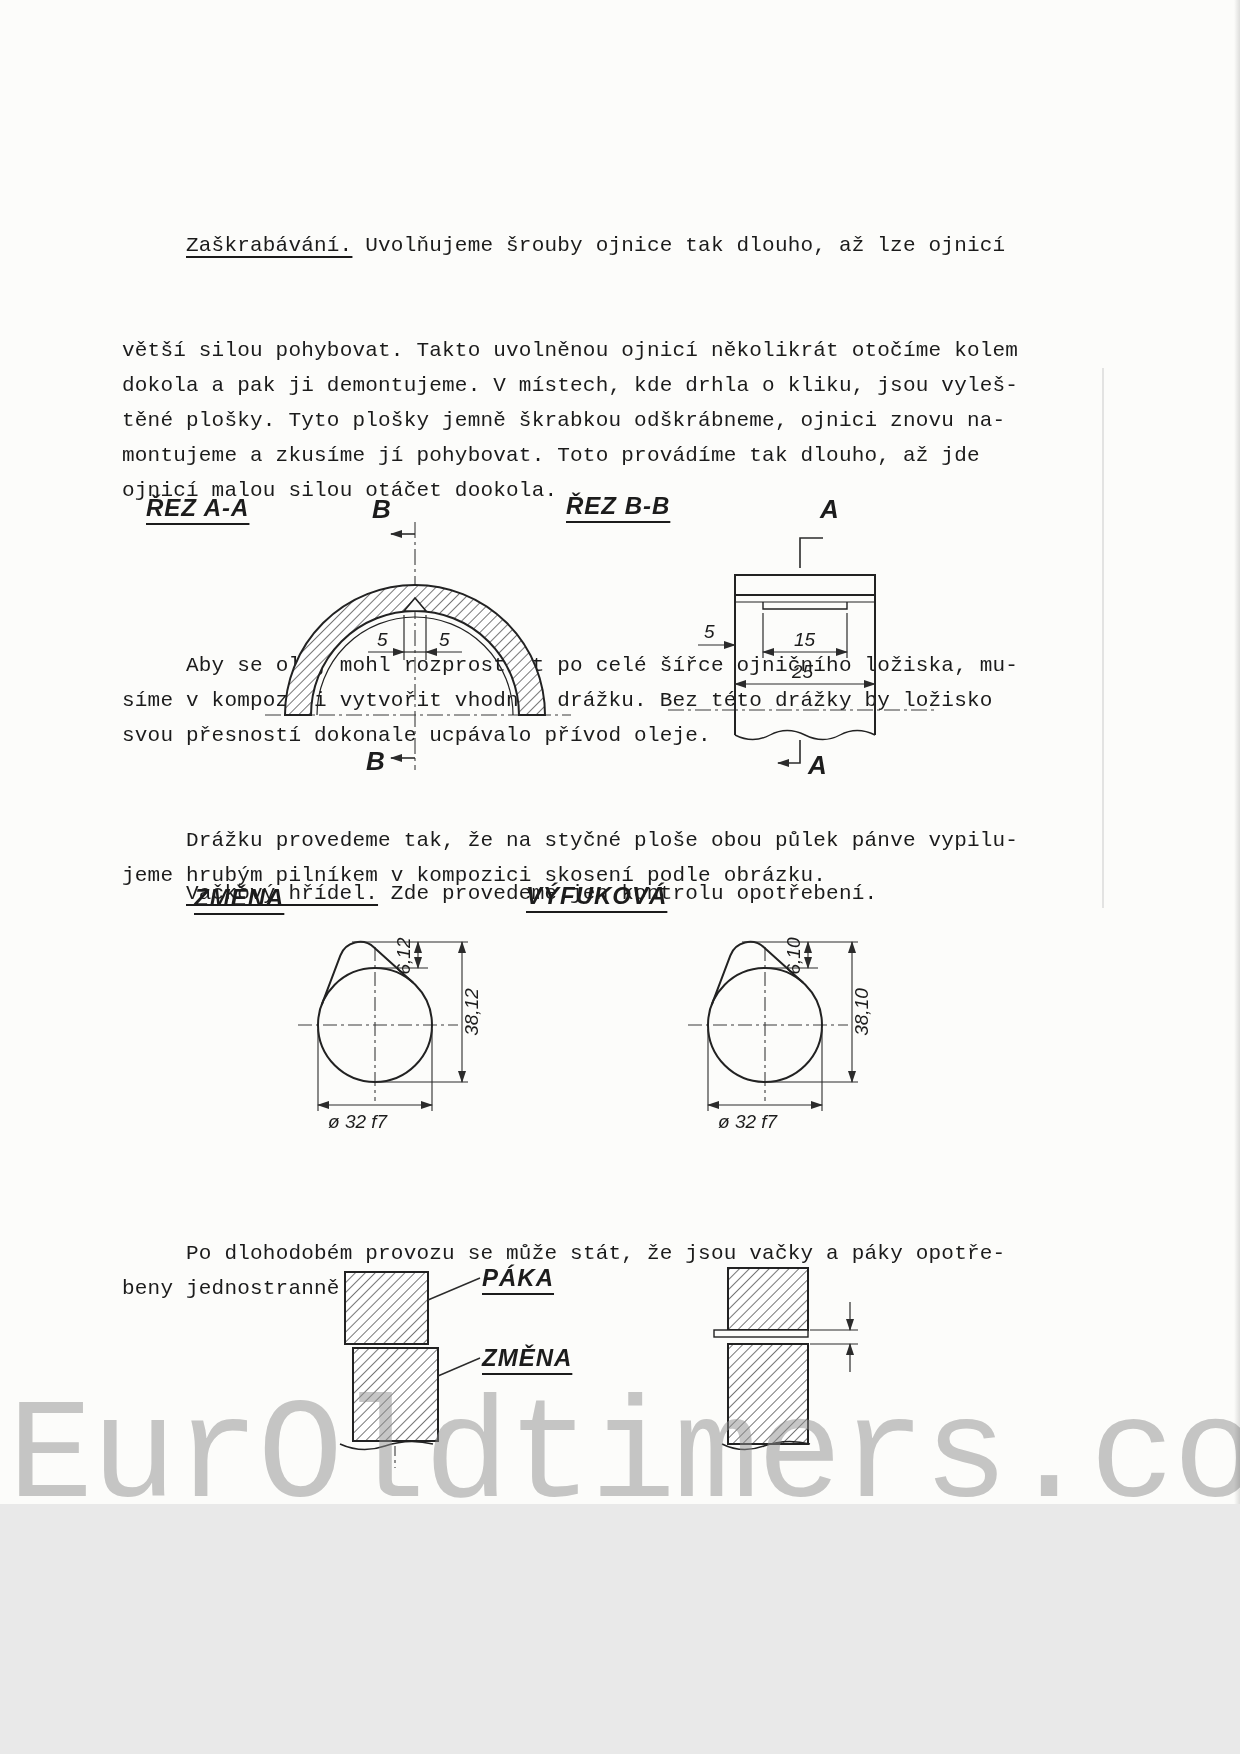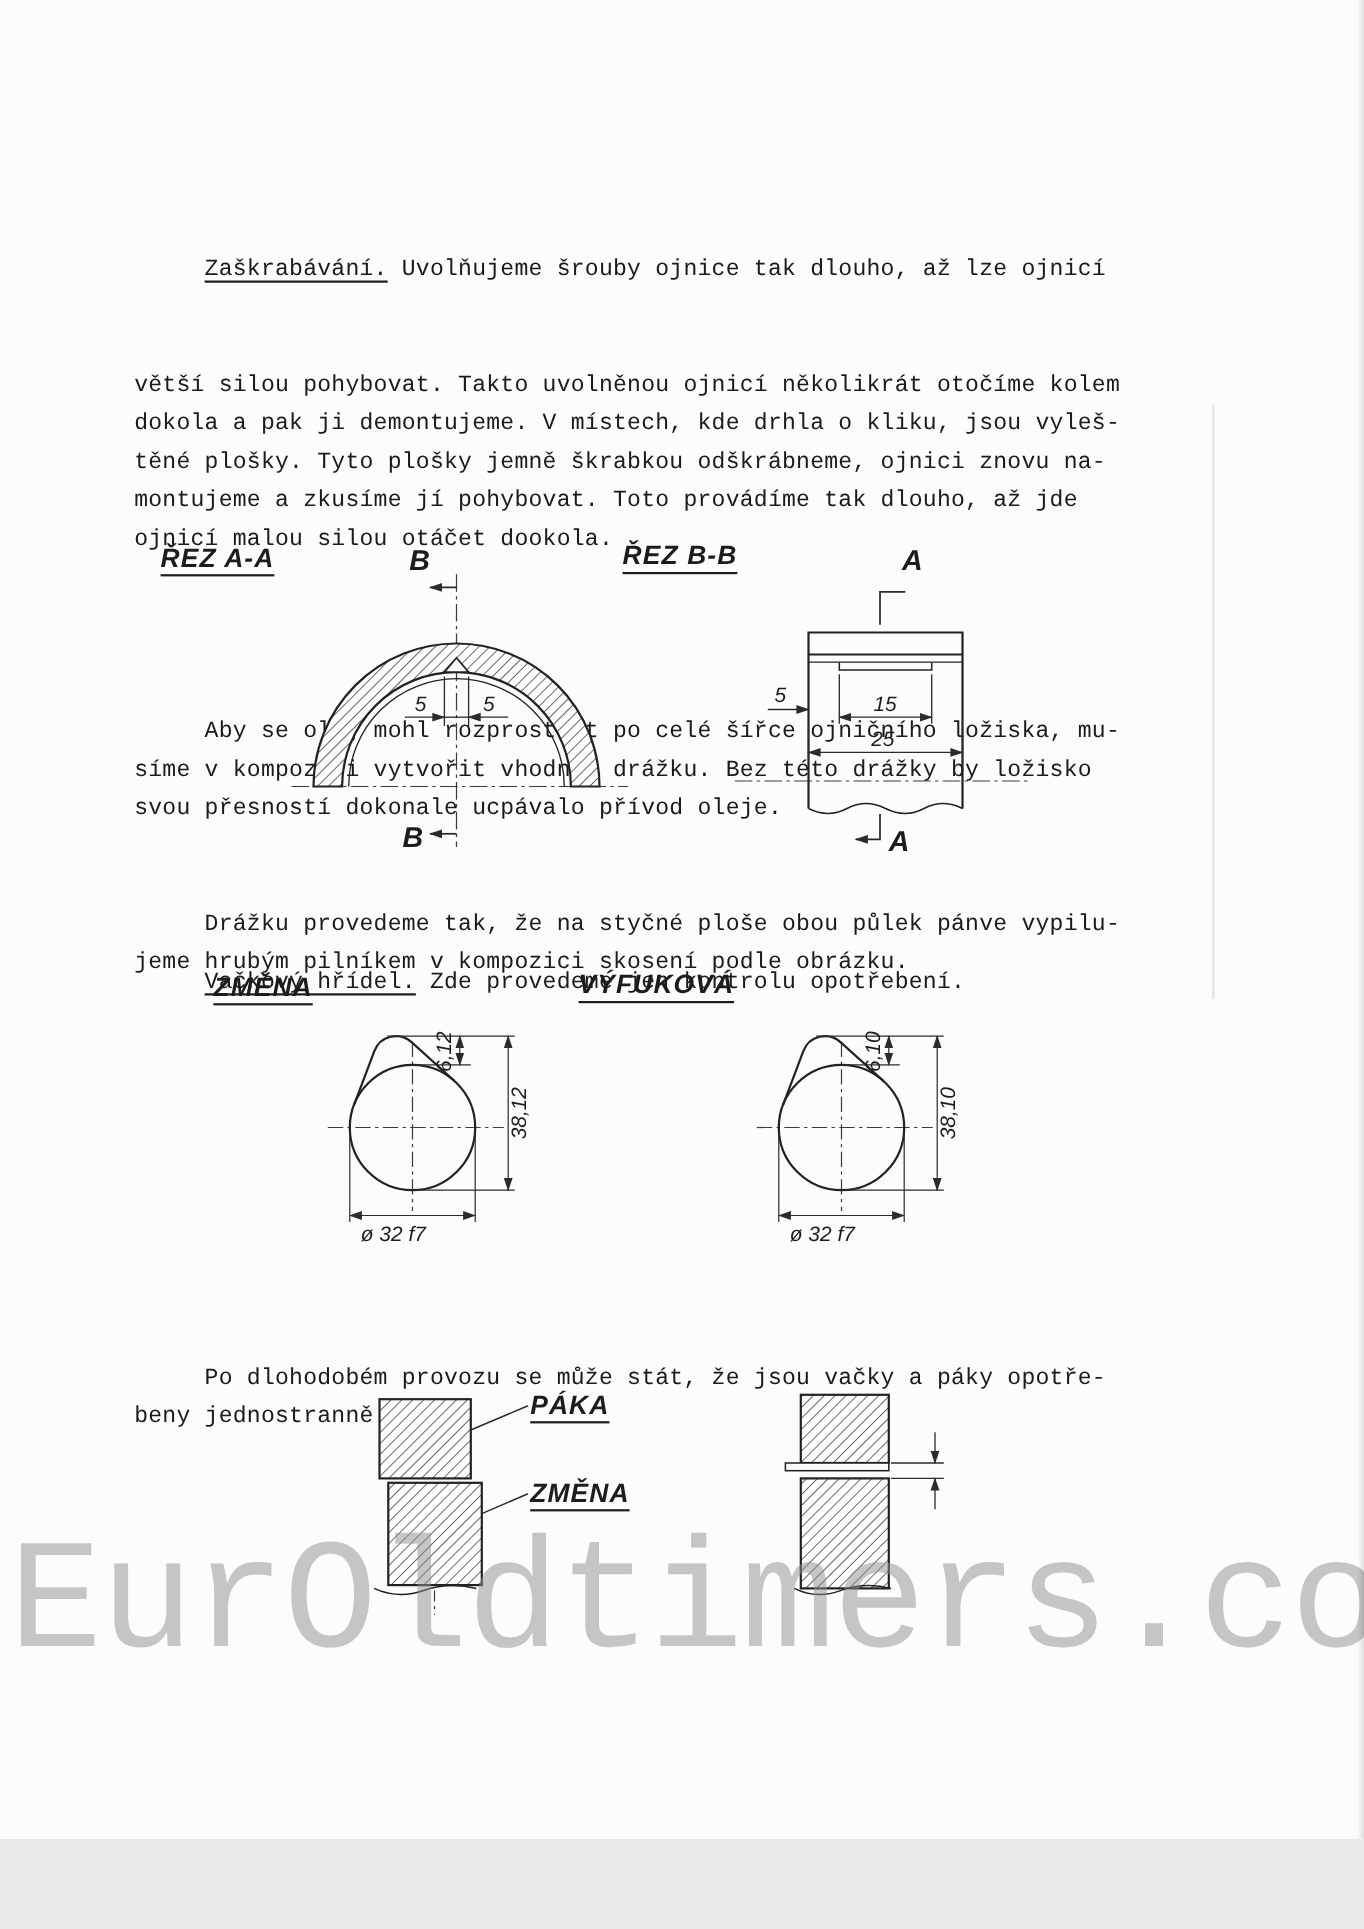--- a/index.html
+++ b/index.html
@@ -1,17 +1,17 @@
 <!DOCTYPE html>
 <html><head>
 <meta charset="utf-8">
 <style>
   * { margin:0; padding:0; box-sizing:border-box; }
   html,body { background:#e9e9e9; }
-  .page { position:relative; width:1240px; height:1672px; margin:0 auto;
+  .page { position:relative; width:1240px; height:1504px; margin:0 auto;
           background:#fcfcfa; overflow:hidden; color:#1b1b1b;
           font-family:"Liberation Mono", monospace; }
   .typed { position:absolute; font-size:21px; line-height:35px;
            white-space:pre-wrap; letter-spacing:.2px; }
   .first-line { padding-left:64px; white-space:pre-wrap; }
   .u { text-decoration:underline; text-underline-offset:5px; text-decoration-thickness:2px; }
   .lbl { position:absolute; font-family:"Liberation Sans", sans-serif;
          font-style:italic; font-weight:600; font-size:26px; letter-spacing:1px; color:#1c1c1c; }
   .lbl.title { font-size:24px; }
   .lbl.u2 { text-decoration:underline; text-underline-offset:7px; text-decoration-thickness:2px; }

